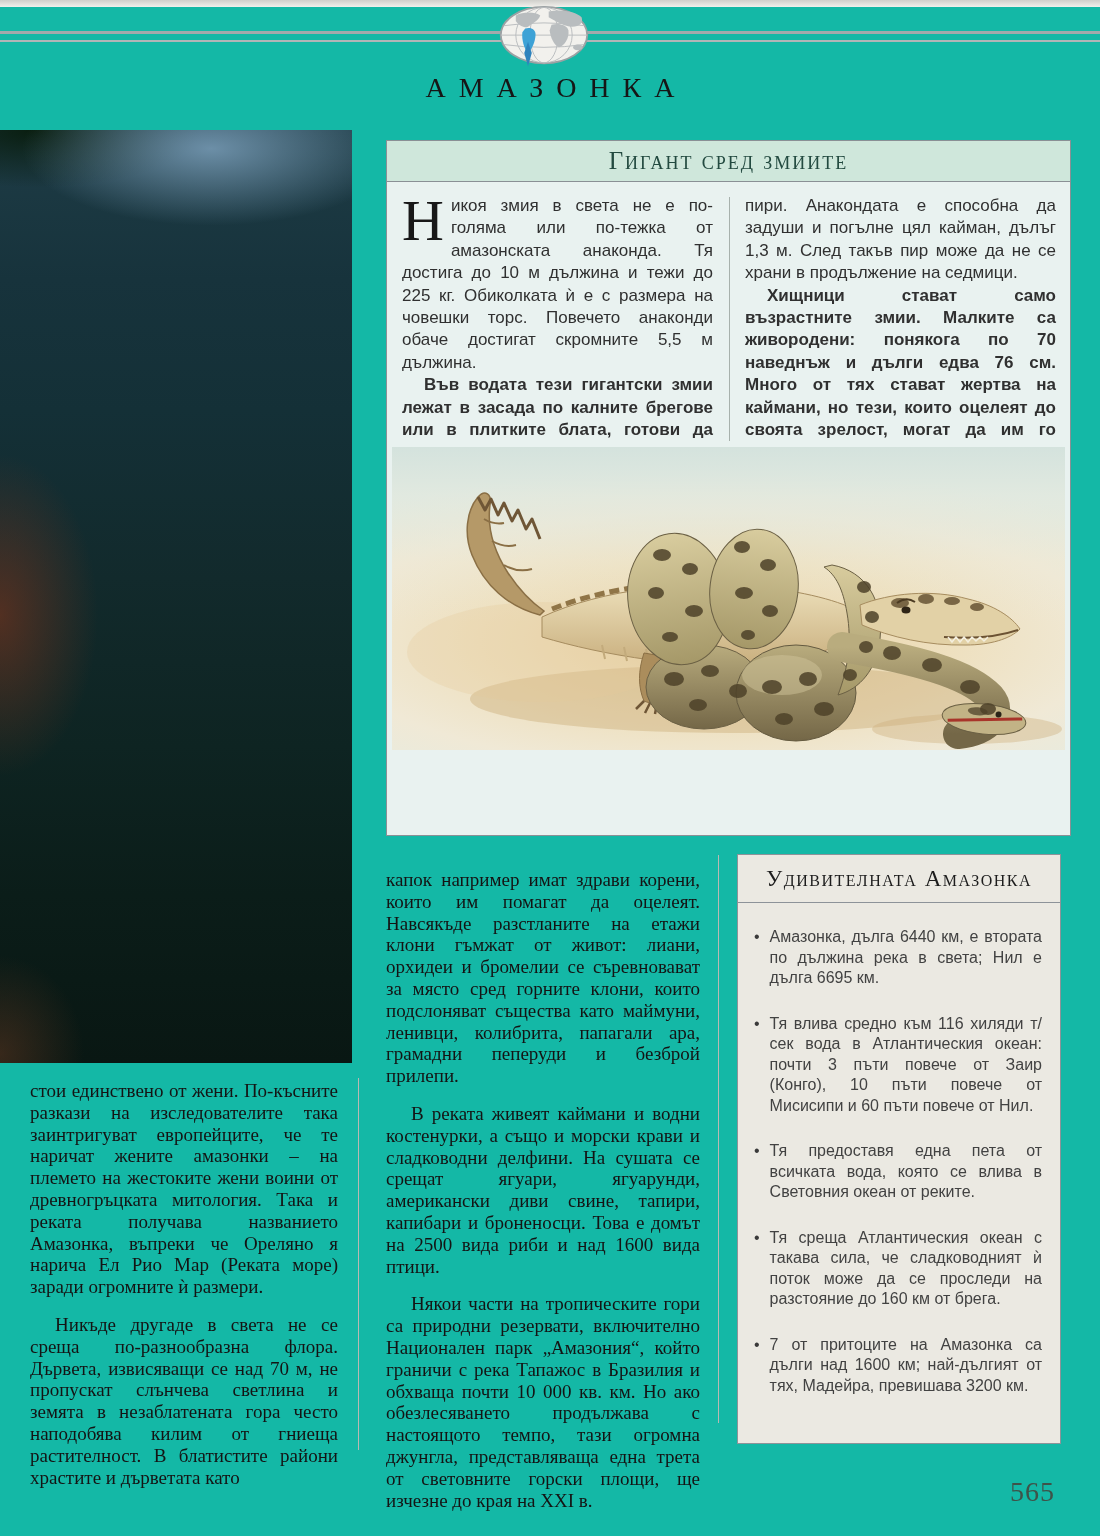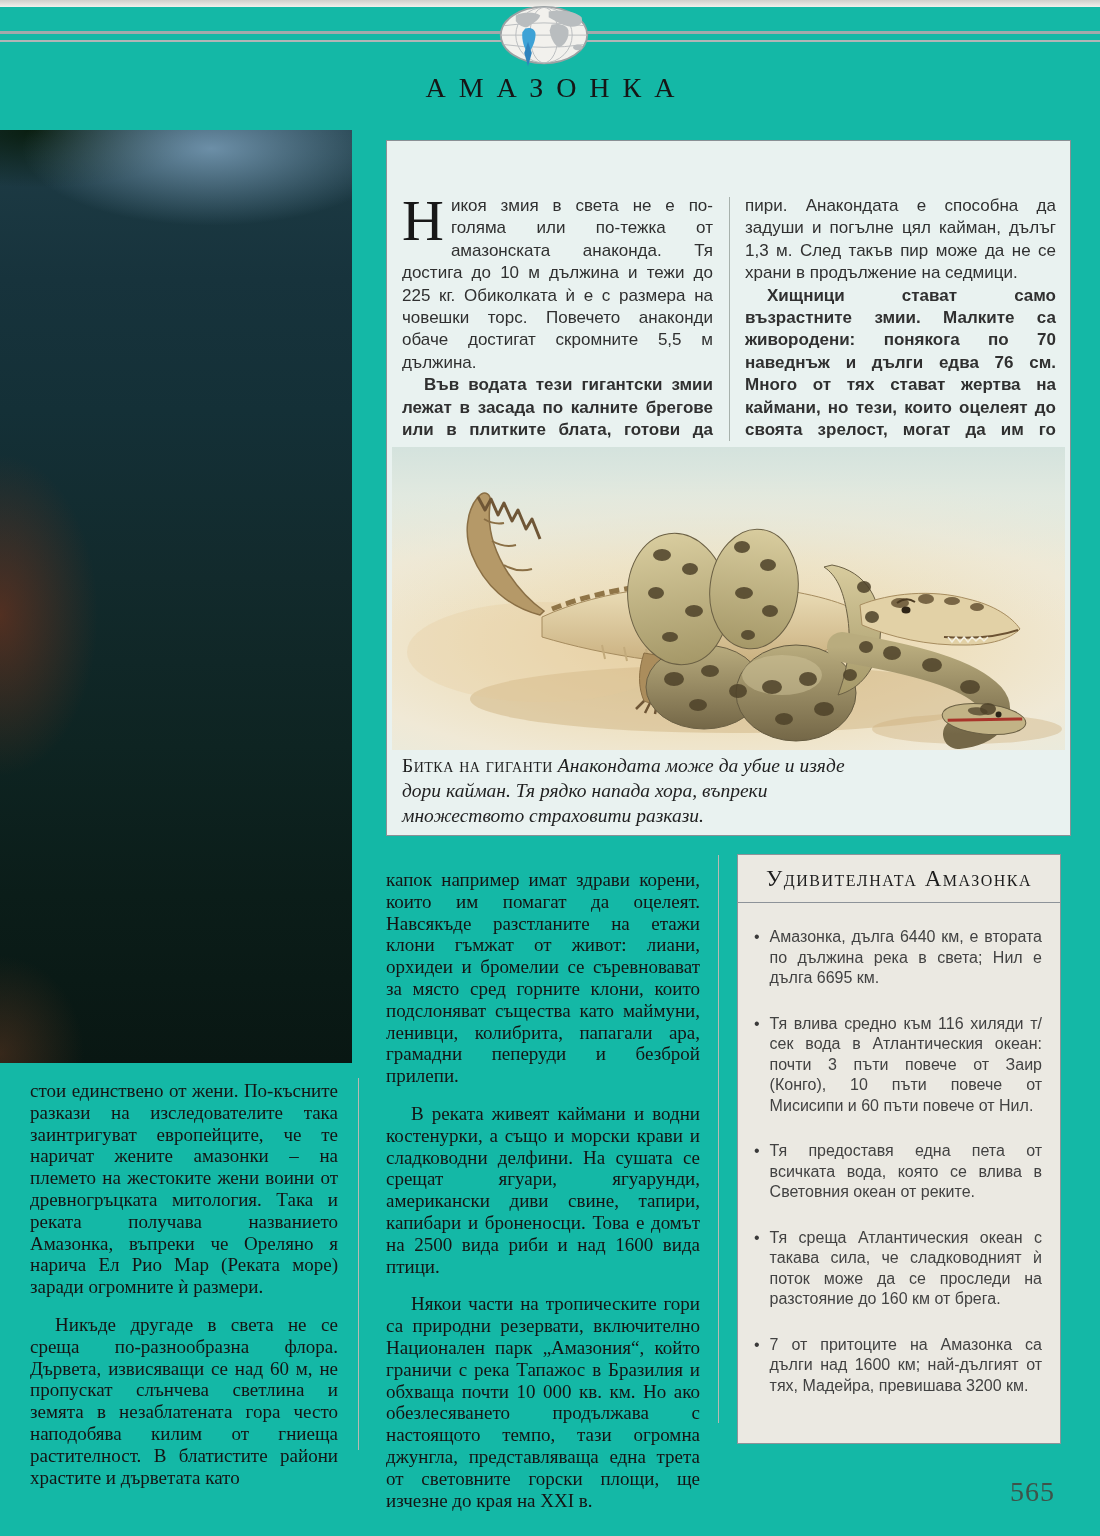--- a/index.html
+++ b/index.html
@@ -93,20 +93,21 @@
     </g>
     <path d="M30,26 C36,24 41,27 41,32 C41,40 37,48 33,52 C29,48 26,38 27,30 Z" fill="#3ea2d6"></path>
     <polygon points="33,40 37,52 33,66 29,52" fill="#2f83bd"></polygon>
   </svg>
 
   <h1 class="page-title">АМАЗОНКА</h1>
 
   <div class="photo"></div>
 
   <section class="feature">
+    <h2 class="feature-title">Гигант сред змиите</h2>
 
     <div class="feature-cols">
       <div class="fcol">
         <p class="fp"><span class="dropcap">Н</span><span>икоя змия в света не е по-голяма или по-тежка от амазонската анаконда. Тя достига до 10 м дължина и тежи до 225 кг. Обиколката ѝ е с размера на човешки торс. Повечето анаконди обаче достигат скромните 5,5 м дължина.</span></p>
         <p class="fp indent">Във водата тези гигантски змии лежат в засада по калните брегове или в плитките блата, готови да уловят плячката си: водни птици, костенурки, капибари и та-</p>
       </div>
       <div class="fcol-rule"></div>
       <div class="fcol">
         <p class="fp">пири. Анакондата е способна да задуши и погълне цял кайман, дълъг 1,3 м. След такъв пир може да не се храни в продължение на седмици.</p>
         <p class="fp indent">Хищници стават само възрастните змии. Малките са живородени: понякога по 70 наведнъж и дълги едва 76 см. Много от тях стават жертва на каймани, но тези, които оцелеят до своята зрелост, могат да им го върнат.</p>
@@ -199,29 +200,25 @@
           <ellipse cx="474" cy="200" rx="7" ry="6"></ellipse>
             <ellipse cx="458" cy="228" rx="7" ry="6"></ellipse>
           <ellipse cx="500" cy="206" rx="9" ry="7"></ellipse>
             <ellipse cx="540" cy="218" rx="10" ry="7"></ellipse>
           <ellipse cx="578" cy="240" rx="10" ry="7"></ellipse>
             <ellipse cx="596" cy="262" rx="8" ry="6"></ellipse>
         </g>
       </svg>
     </div>
 
-    <p class="caption">
-      <span class="cap-lead">Битка на гиганти</span>
-      <span class="cap-text">Анакондата може да убие и изяде дори кайман. Тя рядко напада хора, въпреки множеството страховити разкази.</span>
-    </p>
   </section>
 
   <div class="col col-left">
     <p>стои единствено от жени. По-късните разкази на изследователите така заинтригуват европейците, че те наричат жените амазонки – на племето на жестоките жени воини от древногръцката митология. Така и реката получава названието Амазонка, въпреки че Ореляно я нарича Ел Рио Мар (Реката море) заради огромните ѝ размери.</p>
-    <p class="indent">Никъде другаде в света не се среща по-разнообразна флора. Дървета, извисяващи се над 60 м, не пропускат слънчева светлина и земята в незаблатената гора често наподобява килим от гниеща растителност. В блатистите райони храстите и дърветата като</p>
+    <p class="indent">Никъде другаде в света не се среща по-разнообразна флора. Дървета, извисяващи се над 70 м, не пропускат слънчева светлина и земята в незаблатената гора често наподобява килим от гниеща растителност. В блатистите райони храстите и дърветата като</p>
   </div>
 
   <div class="vrule vrule-1"></div>
 
   <div class="col col-mid">
     <p>капок например имат здрави корени, които им помагат да оцелеят. Навсякъде разстланите на етажи клони гъмжат от живот: лиани, орхидеи и бромелии се съревновават за място сред горните клони, които подслоняват същества като маймуни, ленивци, колибрита, папагали ара, грамадни пеперуди и безброй прилепи.</p>
     <p class="indent">В реката живеят каймани и водни костенурки, а също и морски крави и сладководни делфини. На сушата се срещат ягуари, ягуарунди, американски диви свине, тапири, капибари и броненосци. Това е домът на 2500 вида риби и над 1600 вида птици.</p>
     <p class="indent">Някои части на тропическите гори са природни резервати, включително Национален парк „Амазония“, който граничи с река Тапажос в Бразилия и обхваща почти 10 000 кв. км. Но ако обезлесяването продължава с настоящото темпо, тази огромна джунгла, представляваща една трета от световните горски площи, ще изчезне до края на XXI в.</p>
   </div>
 

